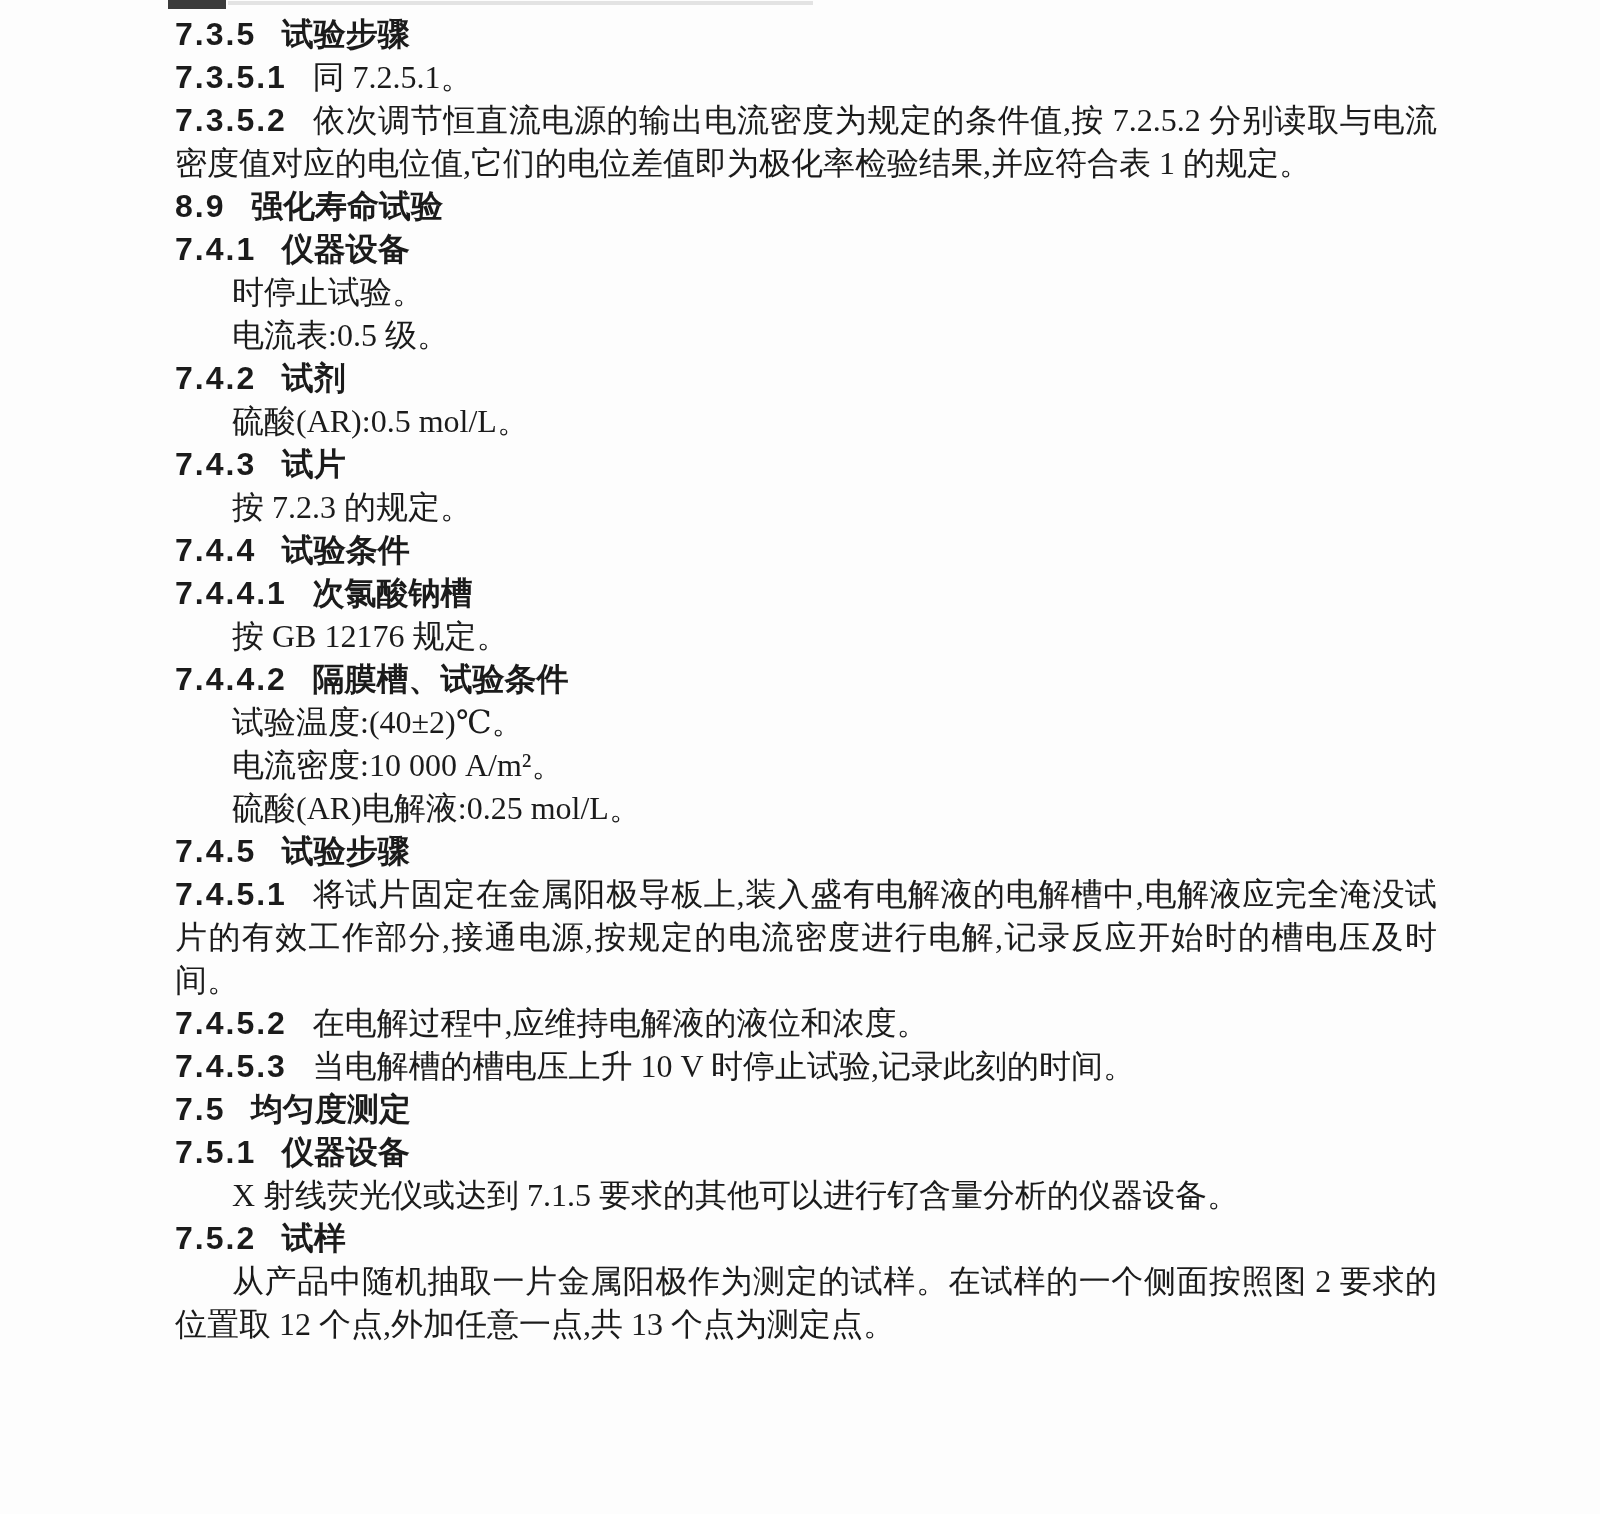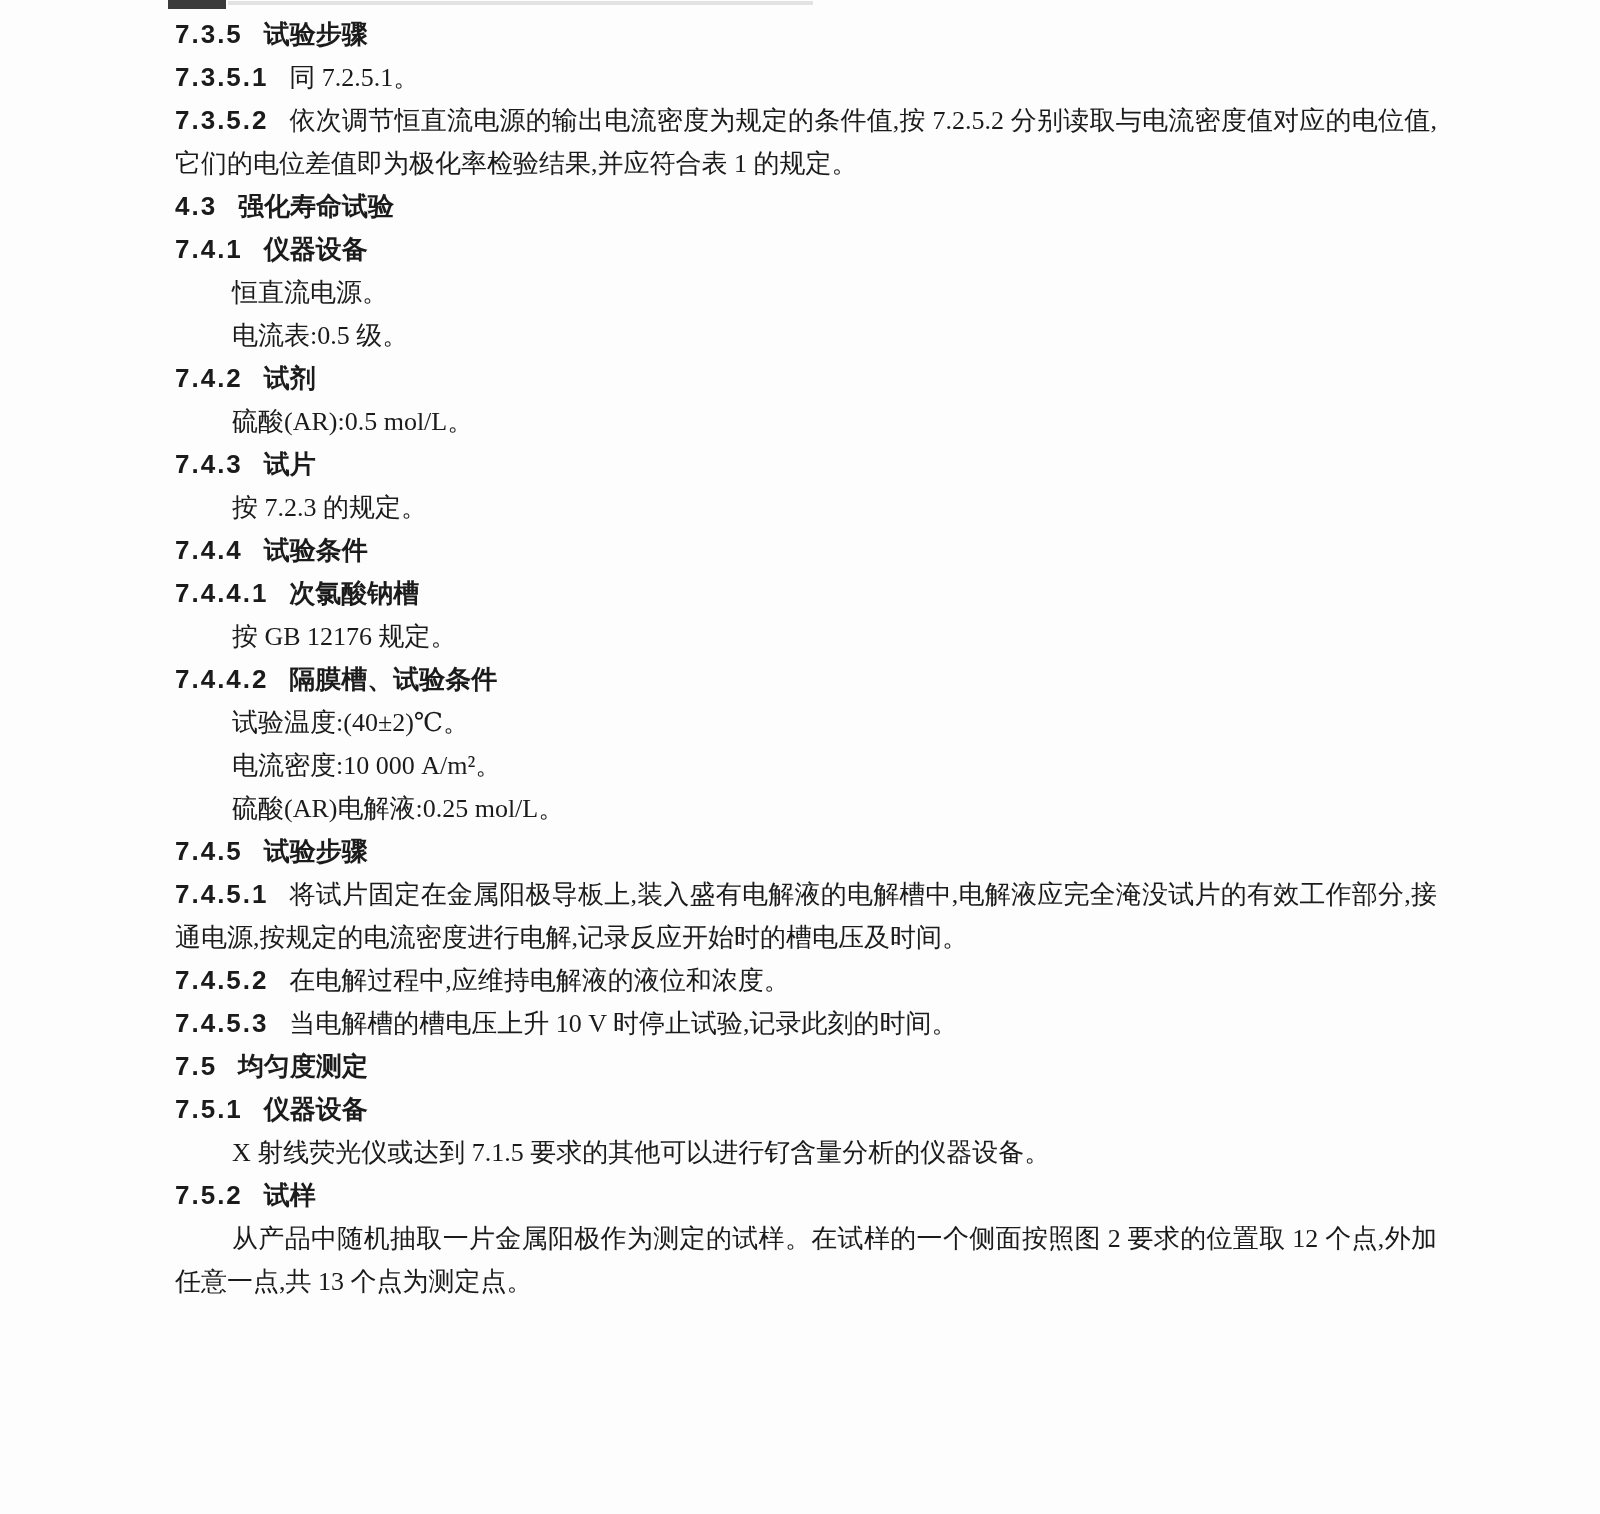--- a/index.html
+++ b/index.html
@@ -30,21 +30,21 @@
     width: 585px;
     height: 4px;
     background: #e3e3e3;
   }
   #content {
     position: absolute;
     left: 175px;
     top: 13px;
     width: 1262px;
     color: #1b1b1b;
-    font-size: 26px;
+    font-size: 32px;
     line-height: 43px;
     font-family: "Liberation Serif", "DejaVu Serif", serif;
   }
   p.para {
     margin: 0;
     padding: 0;
     text-align: justify;
   }
   p.para .num {
     font-family: "Liberation Sans", "DejaVu Sans", sans-serif;
@@ -65,23 +65,23 @@
 </head>
 <body>
 
 <div id="page">
   <div class="artifact-black"></div>
   <div class="artifact-gray"></div>
   <main id="content">
       <p class="para heading"><span class="num">7.3.5</span><span class="txt">试验步骤</span></p>
       <p class="para clause"><span class="num">7.3.5.1</span><span class="txt">同 7.2.5.1。</span></p>
       <p class="para clause"><span class="num">7.3.5.2</span><span class="txt">依次调节恒直流电源的输出电流密度为规定的条件值,按 7.2.5.2 分别读取与电流密度值对应的电位值,它们的电位差值即为极化率检验结果,并应符合表 1 的规定。</span></p>
-      <p class="para heading"><span class="num">4.3</span><span class="txt">强化寿命试验</span></p>
+      <p class="para heading"><span class="num">8.9</span><span class="txt">强化寿命试验</span></p>
       <p class="para heading"><span class="num">7.4.1</span><span class="txt">仪器设备</span></p>
-      <p class="para indent"><span class="txt">恒直流电源。</span></p>
+      <p class="para indent"><span class="txt">时停止试验。</span></p>
       <p class="para indent"><span class="txt">电流表:0.5 级。</span></p>
       <p class="para heading"><span class="num">7.4.2</span><span class="txt">试剂</span></p>
       <p class="para indent"><span class="txt">硫酸(AR):0.5 mol/L。</span></p>
       <p class="para heading"><span class="num">7.4.3</span><span class="txt">试片</span></p>
       <p class="para indent"><span class="txt">按 7.2.3 的规定。</span></p>
       <p class="para heading"><span class="num">7.4.4</span><span class="txt">试验条件</span></p>
       <p class="para heading"><span class="num">7.4.4.1</span><span class="txt">次氯酸钠槽</span></p>
       <p class="para indent"><span class="txt">按 GB 12176 规定。</span></p>
       <p class="para heading"><span class="num">7.4.4.2</span><span class="txt">隔膜槽、试验条件</span></p>
       <p class="para indent"><span class="txt">试验温度:(40±2)℃。</span></p>

